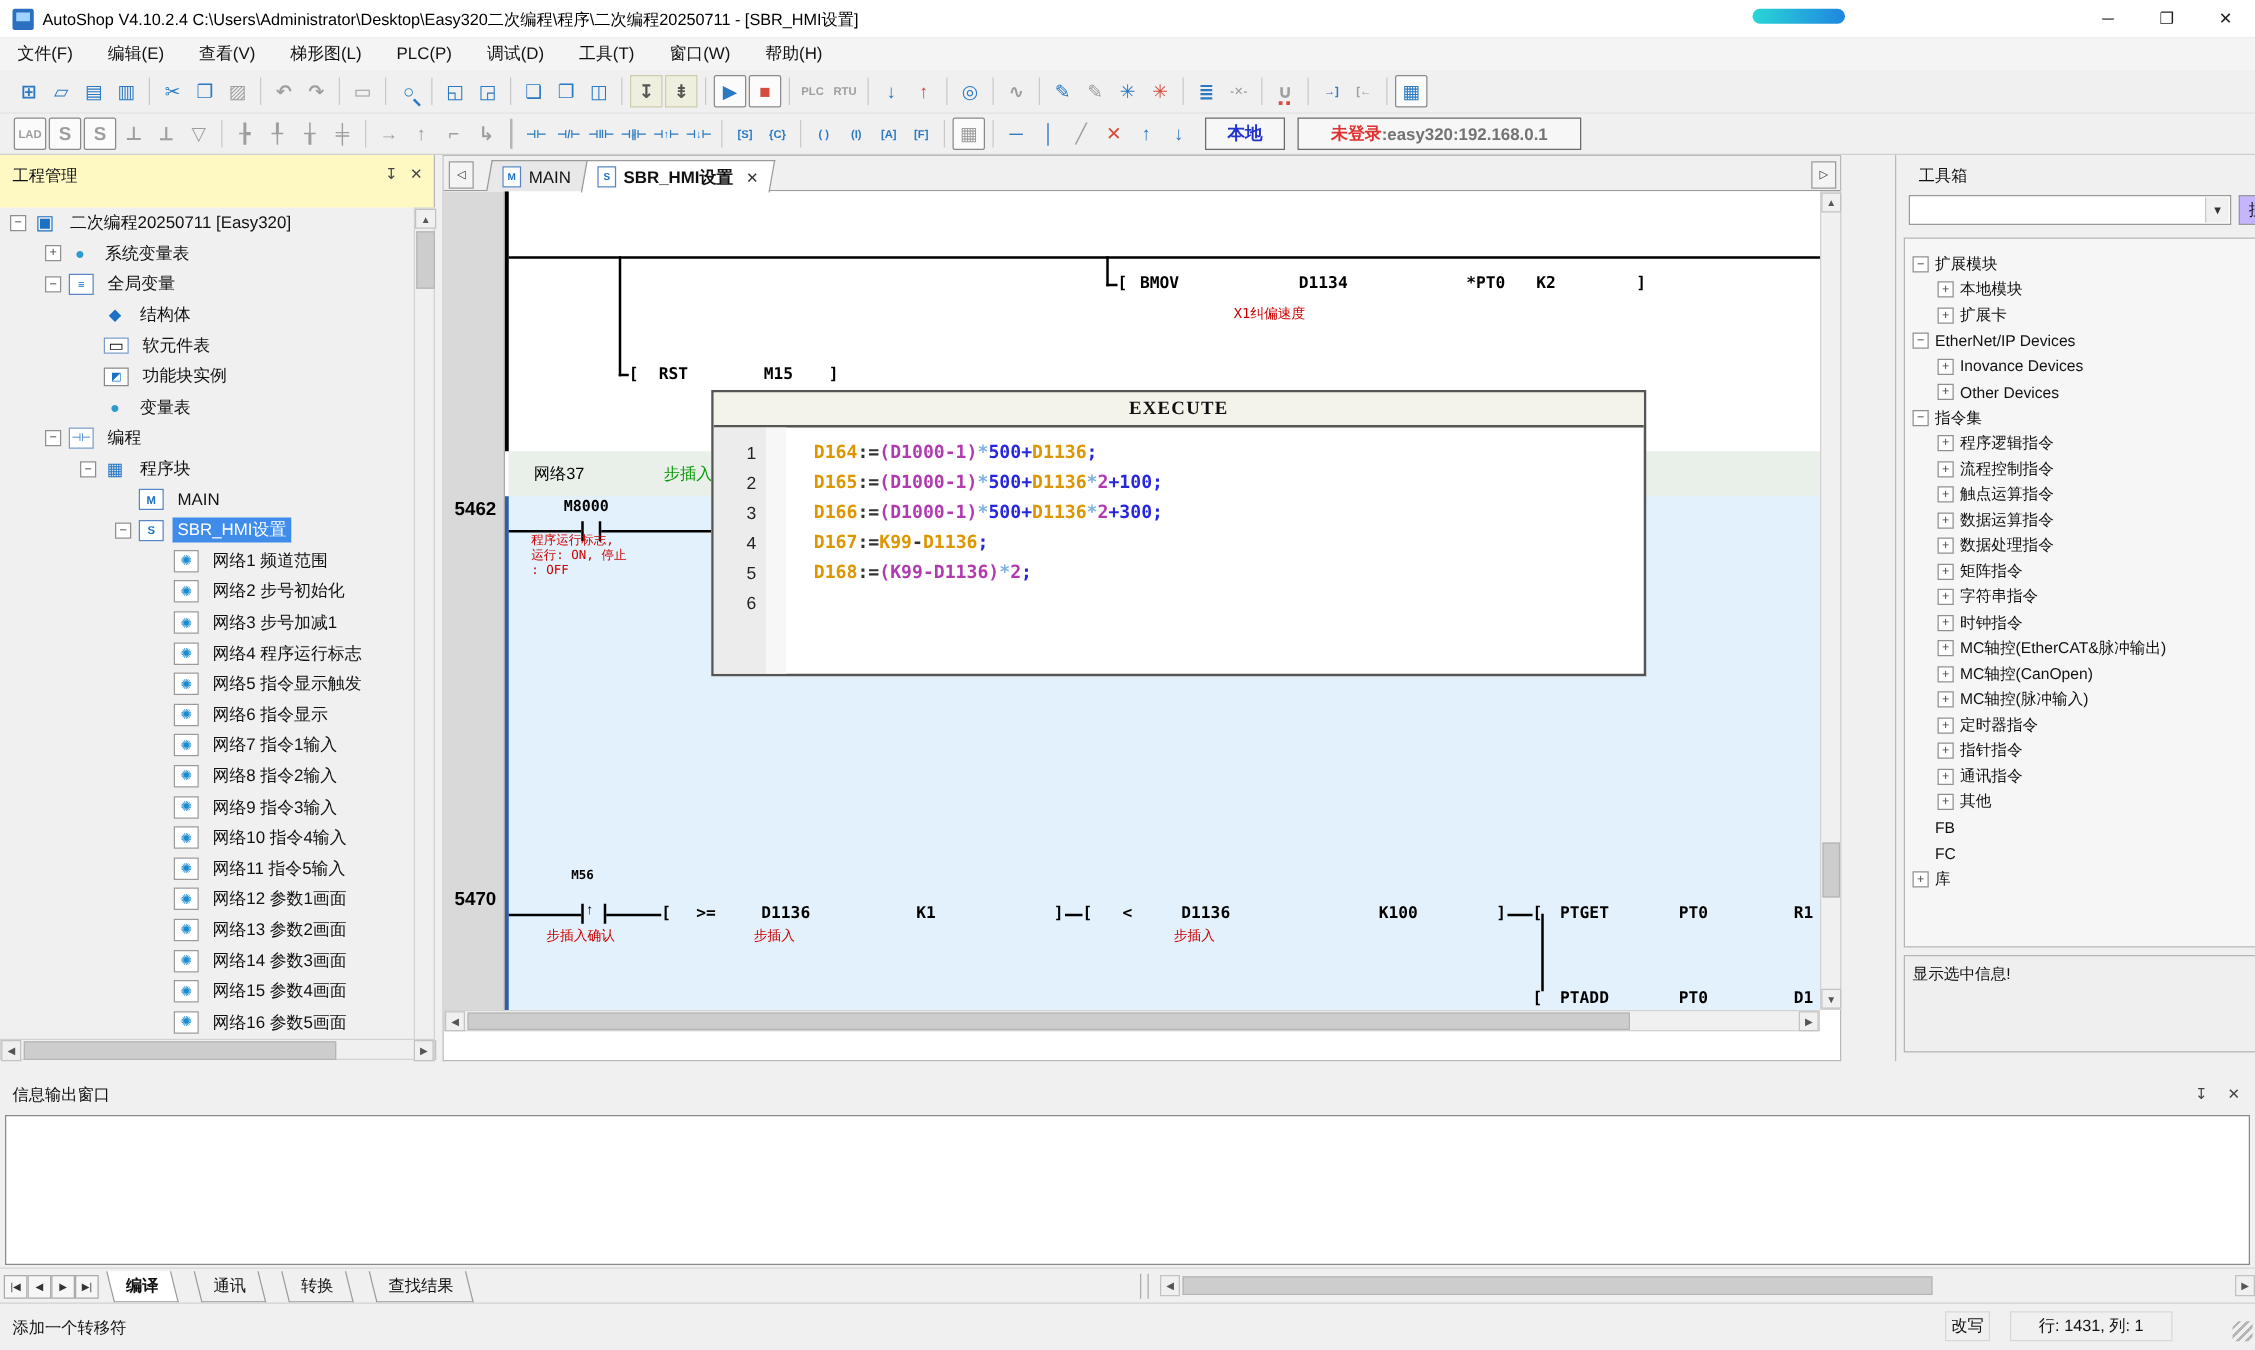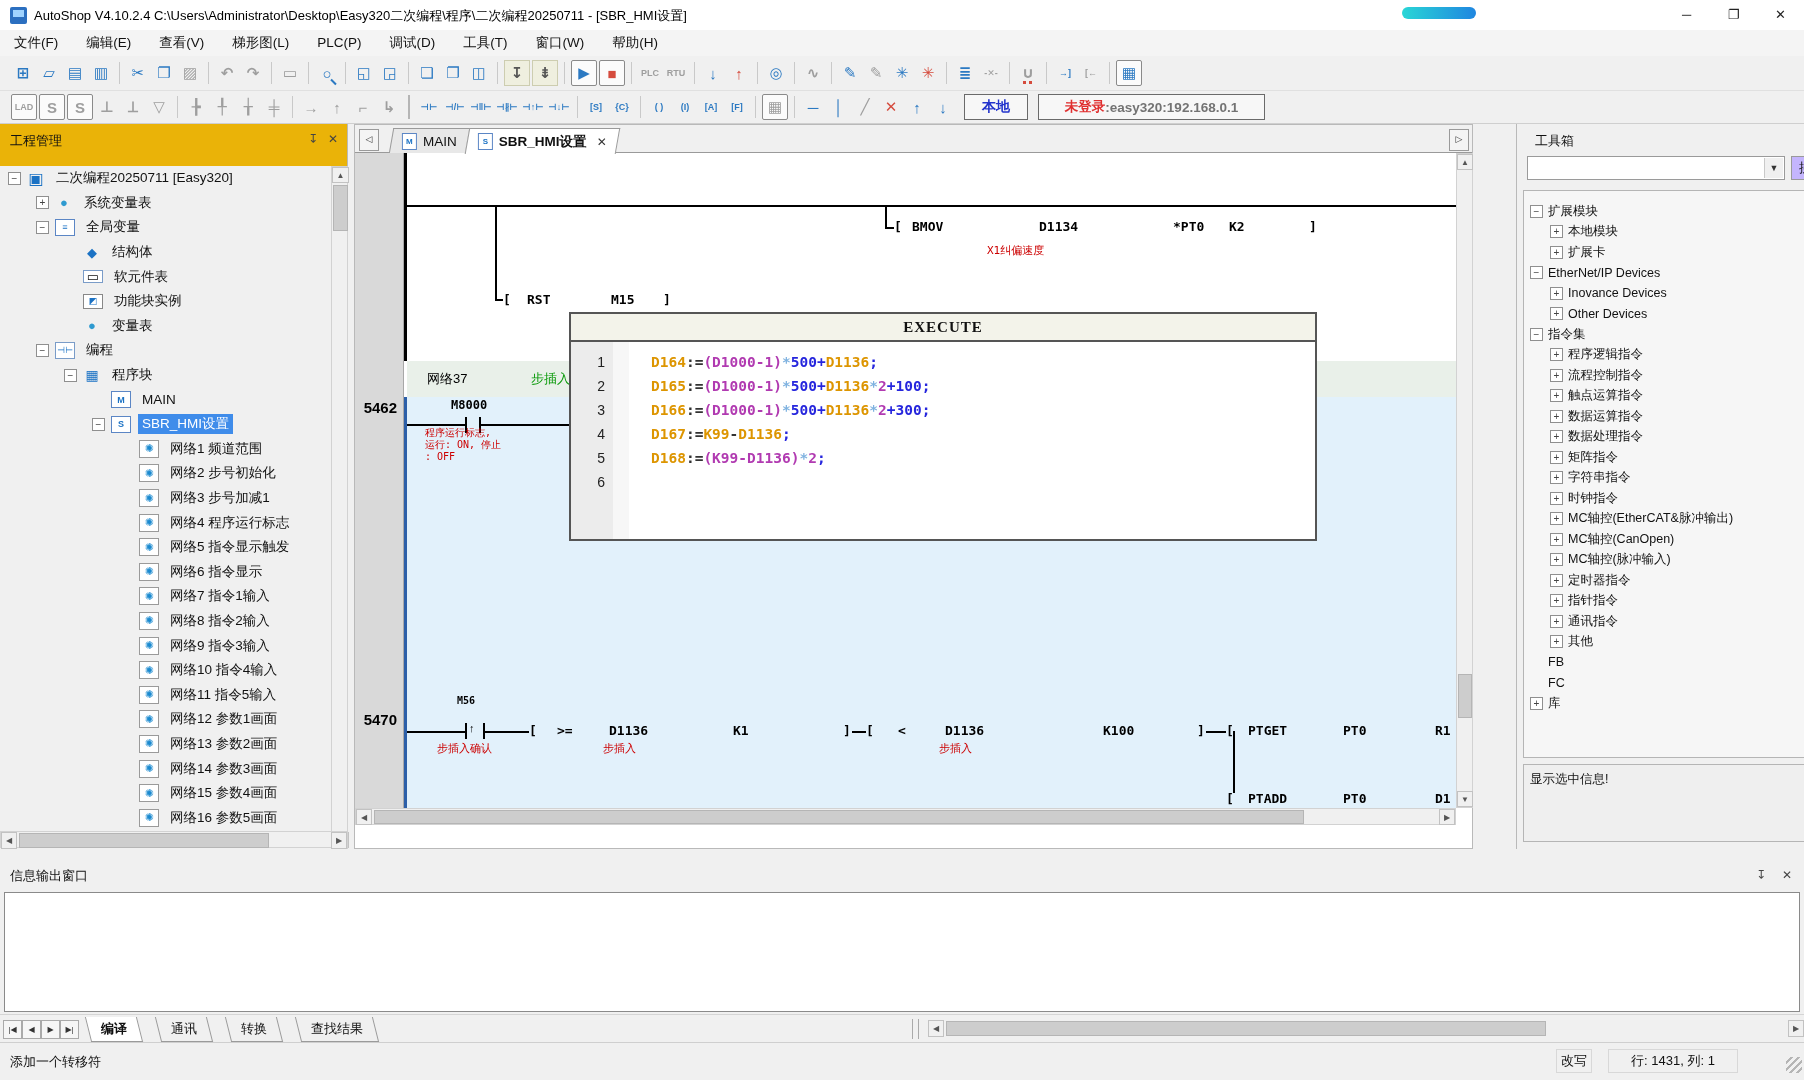--- a/index.html
+++ b/index.html
@@ -40,21 +40,21 @@
              border:1px solid #6a6a6a;background:#f7f7f7;color:#2233cc;font-size:14px;font-weight:bold;}
   #login-box{display:inline-flex;align-items:center;justify-content:center;min-width:225px;height:24px;margin-left:10px;
              border:1px solid #6a6a6a;background:#f7f7f7;font-size:13.5px;font-weight:bold;}
   #login-box .red{color:#e03030;} #login-box .blue{color:#737373;}
 
   
   .phead{font-size:13px;color:#111;}
   .pin-ico,.close-ico{position:absolute;top:0;width:18px;height:18px;text-align:center;line-height:18px;font-size:12px;color:#444;}
 
   
-  #leftpanel{position:absolute;left:0;top:124px;width:348px;height:725px;background:#eab308;border-right:1px solid #b9b9b9;box-sizing:border-box;}
+  #leftpanel{position:absolute;left:0;top:124px;width:348px;height:725px;background:#fef9c3;border-right:1px solid #b9b9b9;box-sizing:border-box;}
   #lp-title{position:absolute;left:10px;top:8px;}
   #lp-pin{left:304px;top:6px;} #lp-close{left:324px;top:6px;}
   #ptree{position:absolute;left:0;top:42px;width:331px;height:789px;background:#f0f0f0;overflow:hidden;}
   .trow{position:relative;height:24.6px;display:flex;align-items:center;font-size:13.5px;white-space:nowrap;}
   .exp{display:inline-flex;width:11px;height:11px;border:1px solid #8f8f8f;background:#fff;color:#444;
        font-size:10px;line-height:9px;align-items:center;justify-content:center;margin-right:6px;flex:0 0 11px;}
   .exp.none{visibility:hidden;}
   .ti{display:inline-flex;width:18px;height:16px;align-items:center;justify-content:center;margin-right:7px;font-size:13px;flex:0 0 18px;}
   .ti-monitor{color:#1b72c4;font-size:16px;}
   .ti-globe{color:#2e9ad0;font-size:13px;}

